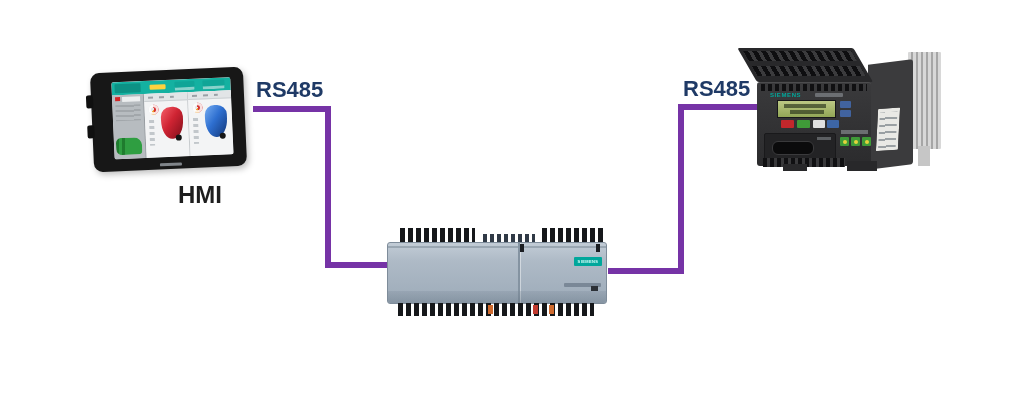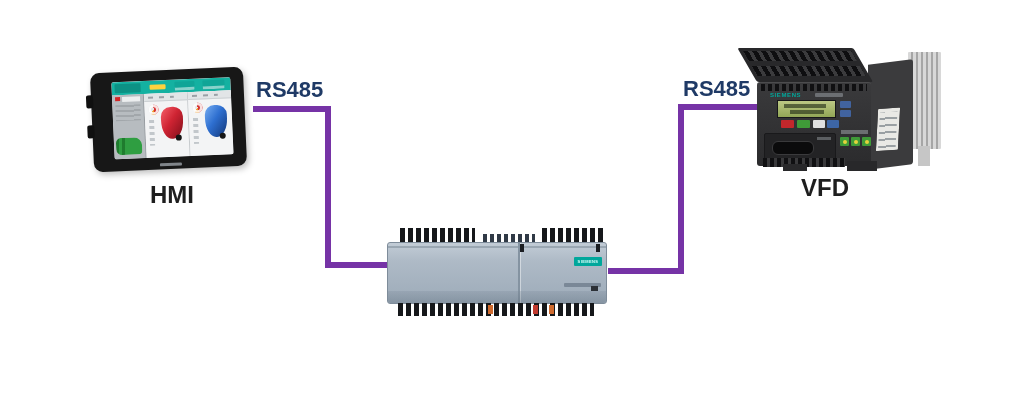--- a/index.html
+++ b/index.html
@@ -5,21 +5,21 @@
   html,body{margin:0;padding:0;background:#fff;}
   #canvas{position:relative;width:1024px;height:406px;background:#ffffff;overflow:hidden;
           font-family:"Liberation Sans",sans-serif;}
   .abs{position:absolute;}
 
   
   .seg{position:absolute;background:var(--connection-line,#7633a6);}
   .conn-label{position:absolute;font-weight:bold;font-size:22px;color:var(--connection-label,#1f3a66);letter-spacing:0px;}
 
   
-  .dev-label{position:absolute;width:100px;font-size:24px;font-weight:700;
+  .dev-label{position:absolute;width:100px;text-align:center;font-size:24px;font-weight:700;
              color:var(--device-label,#1e1e1e);}
 
   
   .hmi{position:absolute;left:92px;top:70px;width:153px;height:99px;background:#171717;
        border-radius:9px;transform:rotate(-2.5deg);box-shadow:2px 3px 6px rgba(0,0,0,.25);}
   .hmi-nub{position:absolute;left:-5px;width:7px;height:13px;background:#101010;border-radius:2px;}
   .hmi-screen{position:absolute;left:21px;top:10px;width:119px;height:77px;background:#e8eaec;
               border-radius:2px;overflow:hidden;}
   .hmi-header{position:absolute;left:0;top:0;width:100%;height:13px;background:#14b1a1;}
   .hmi-hbtn{position:absolute;top:2px;height:9px;border-radius:1px;}
@@ -195,15 +195,14 @@
       </div>
       <div class="vfd-termlabel"></div>
       <div class="vfd-term" style="left:83px"></div>
       <div class="vfd-term" style="left:94px"></div>
       <div class="vfd-term" style="left:105px"></div>
     </div>
     <div class="vfd-bottcomb"></div>
     <div class="vfd-foot" style="left:48px;top:124px;width:24px;height:7px"></div>
     <div class="vfd-foot" style="left:112px;top:121px;width:30px;height:10px"></div>
   </div>
-  <div class="dev-label" style="left:801px;top:174px">VFD</div>
 
 </div>
 
 </body></html>

